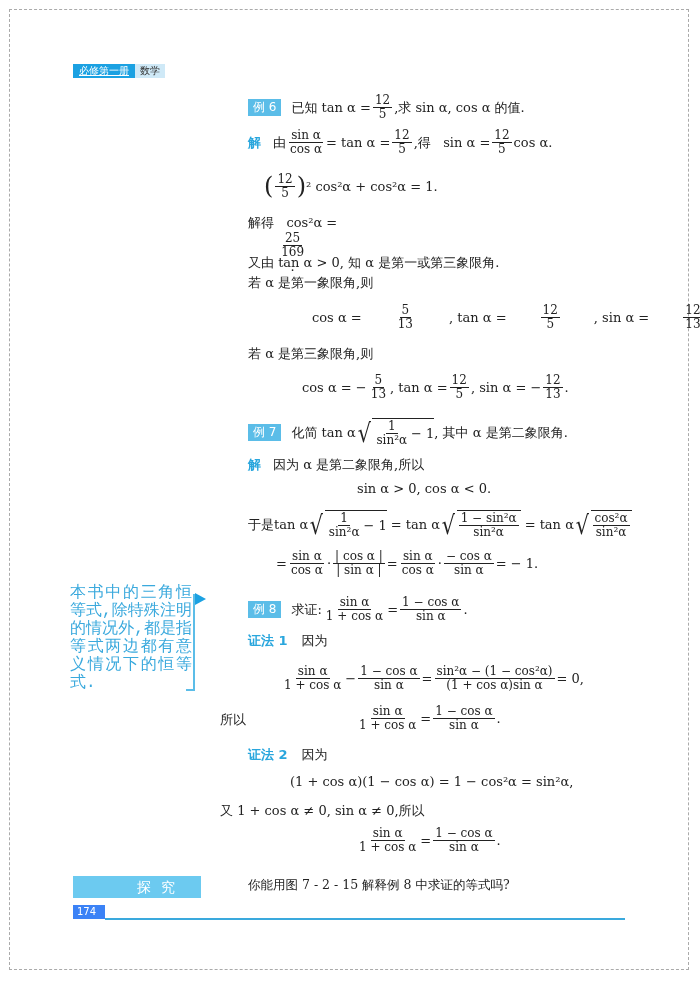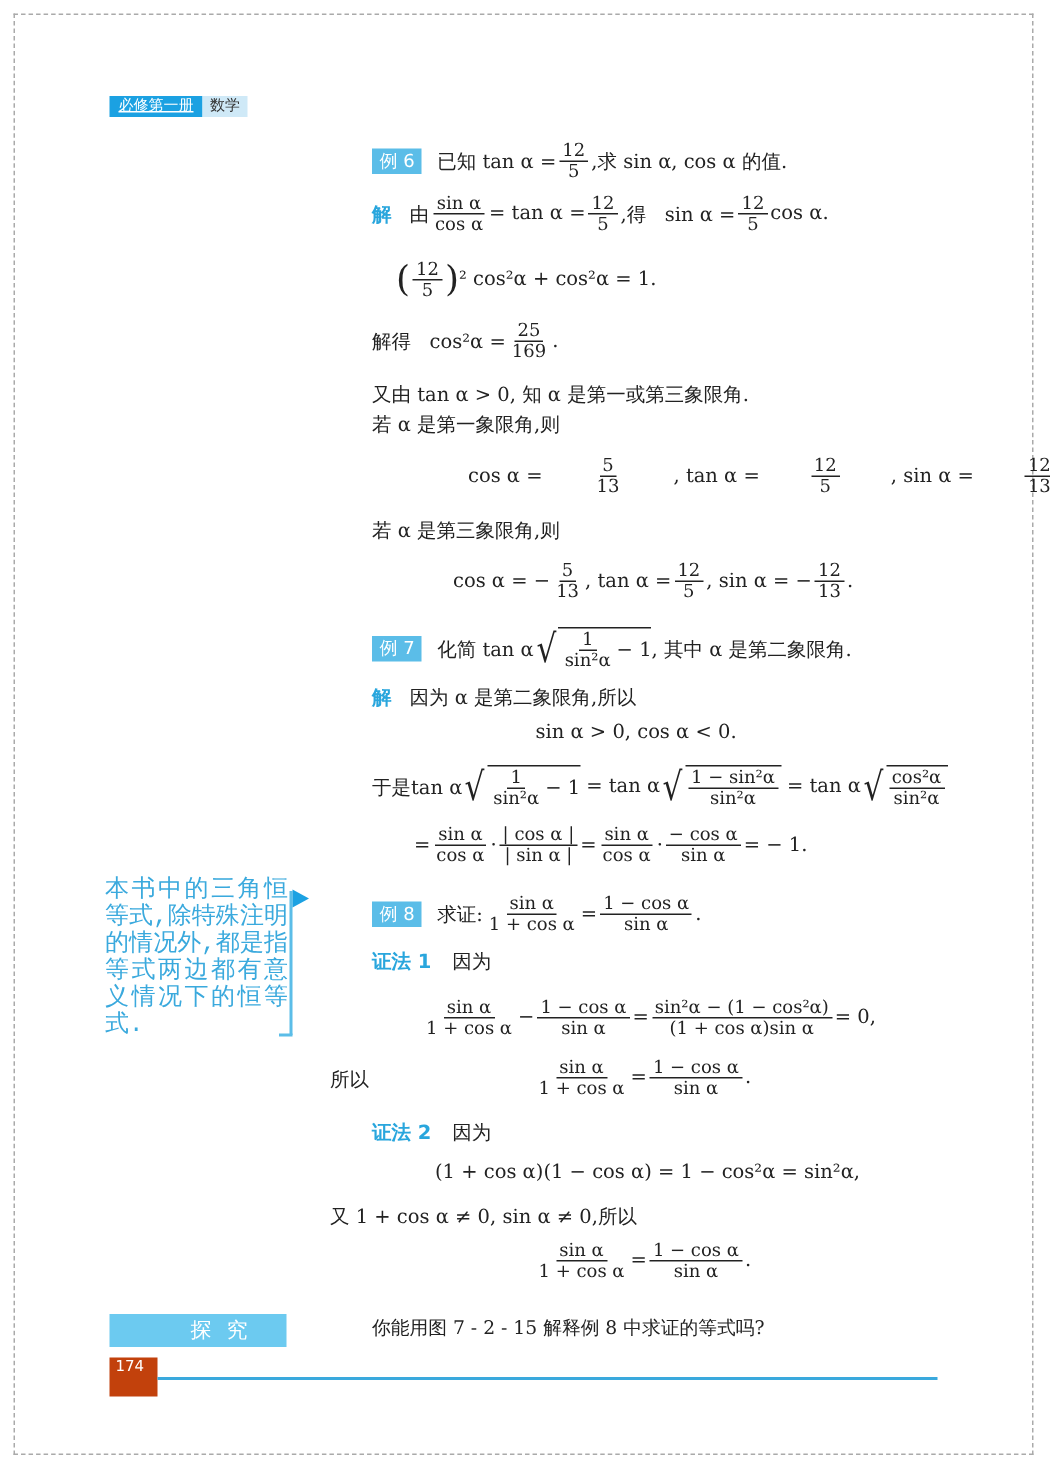--- a/index.html
+++ b/index.html
@@ -22,24 +22,24 @@
   .frac .den { padding:0 2px; }
   .sqrt { display:inline-flex; align-items:center; }
   .sqrt .rad { font-size:26px; line-height:26px; transform:scaleX(0.8); }
   .sqrt .body { border-top:1px solid #222; padding-top:1px; display:inline-flex; align-items:center; }
   .note { left:70px; top:584px; width:122px; font-size:16px; line-height:18px; color:#3aa9dd;
           font-family:Liberation Mono, monospace; text-align:justify; }
   .note-bar { left:193px; top:594px; width:2px; height:96px; background:#5bbde8; }
   .note-bar-foot { left:186px; top:689px; width:9px; height:1.5px; background:#5bbde8; }
   .note-arrow { left:195px; top:593px; width:0; height:0; border-top:6px solid transparent;
           border-bottom:6px solid transparent; border-left:11px solid #1ba1e2; }
-  .explore { left:73px; top:876px; width:118px; height:22px; background:#6ccaf0; color:#fff;
+  .explore { left:73px; top:876px; width:128px; height:22px; background:#6ccaf0; color:#fff;
           font-family:"DejaVu Sans",sans-serif; font-size:14px; line-height:22px; text-align:right;
           box-sizing:border-box; padding-right:16px; letter-spacing:10px; }
-  .pgnum { left:73px; top:905px; width:32px; height:26px; background:#c2410c; color:#fff;
+  .pgnum { left:73px; top:905px; width:32px; height:14px; background:#3b82f6; color:#fff;
           font-family:"DejaVu Sans",sans-serif; font-size:10px; line-height:14px; padding-left:4px; box-sizing:border-box;}
   .footline { left:105px; top:918px; width:520px; height:1.5px; background:#3aa9dd; }
 </style>
 </head>
 <body>
 
 <div class="page-border"></div>
 
 <div class="abs hdr-badge">
   <span class="b1">必修第一册</span>
@@ -79,21 +79,21 @@
 <div class="abs line" style="left:248px;top:172px;">
   <span style="font-size:24px;margin-left:16px">(</span>
   <span class="frac">
       <span class="num">12</span>
       <span class="den">5</span>
     </span>
   <span style="font-size:24px">)</span>
   <span>² cos²α + cos²α = 1.</span>
 </div>
 
-<div class="abs line" style="left:248px;top:214px;">
+<div class="abs line" style="left:248px;top:214px;flex-direction:column;">
   <span style="white-space:pre">解得   cos²α =</span>
   <span class="frac">
       <span class="num">25</span>
       <span class="den">169</span>
     </span>
   <span>.</span>
 </div>
 
 <div class="abs line" style="left:248px;top:254px;">又由 tan α &gt; 0, 知 α 是第一或第三象限角.</div>
 <div class="abs line" style="left:248px;top:274px;">若 α 是第一象限角,则</div>

